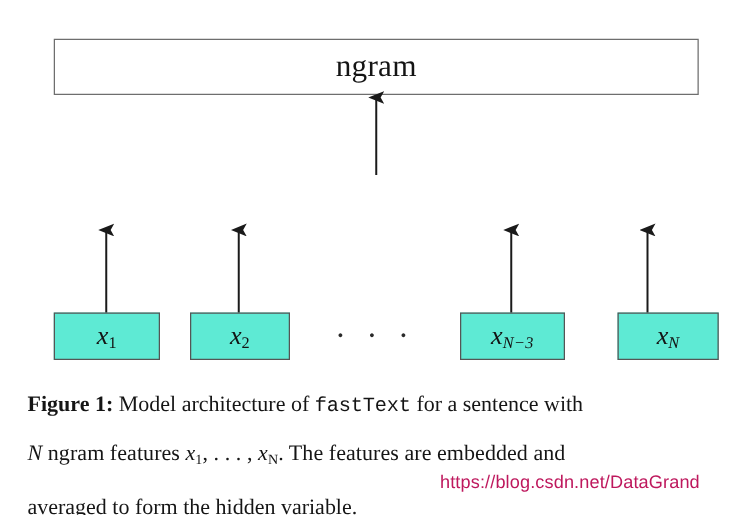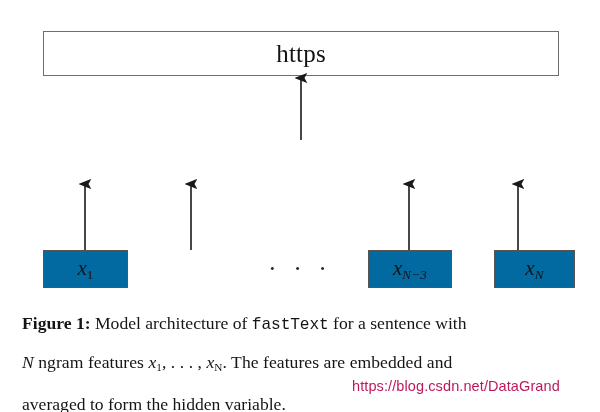--- a/index.html
+++ b/index.html
@@ -52,21 +52,21 @@
     left: 43px;
     top: 140px;
     width: 516px;
     height: 42px;
   }
 
   .token-box {
     position: absolute;
     box-sizing: border-box;
     border: 1.4px solid #555555;
-    background: #0369a1;
+    background: #5eead4;
     display: flex;
     align-items: center;
     justify-content: center;
     height: 38px;
     top: 250px;
   }
   .token-label {
     font-family: "Liberation Serif", "DejaVu Serif", serif;
     font-style: italic;
     font-size: 21px;
@@ -159,28 +159,31 @@
   }
 </style>
 </head>
 <body>
 
 <div id="page">
 
   <div id="diagram">
 
     <div class="layer-box" id="output-box">
-      <span class="layer-label">https</span>
+      <span class="layer-label">ngram</span>
     </div>
 
 
     <div class="token-box" id="token-0">
       <span class="token-label"><span>x</span><sub>1</sub></span>
     </div>
 
+    <div class="token-box" id="token-1">
+      <span class="token-label"><span>x</span><sub>2</sub></span>
+    </div>
 
     <div id="ellipsis">· · ·</div>
 
     <div class="token-box" id="token-2">
       <span class="token-label"><span>x</span><sub class="mathy">N−3</sub></span>
     </div>
 
     <div class="token-box" id="token-3">
       <span class="token-label"><span>x</span><sub class="mathy">N</sub></span>
     </div>

